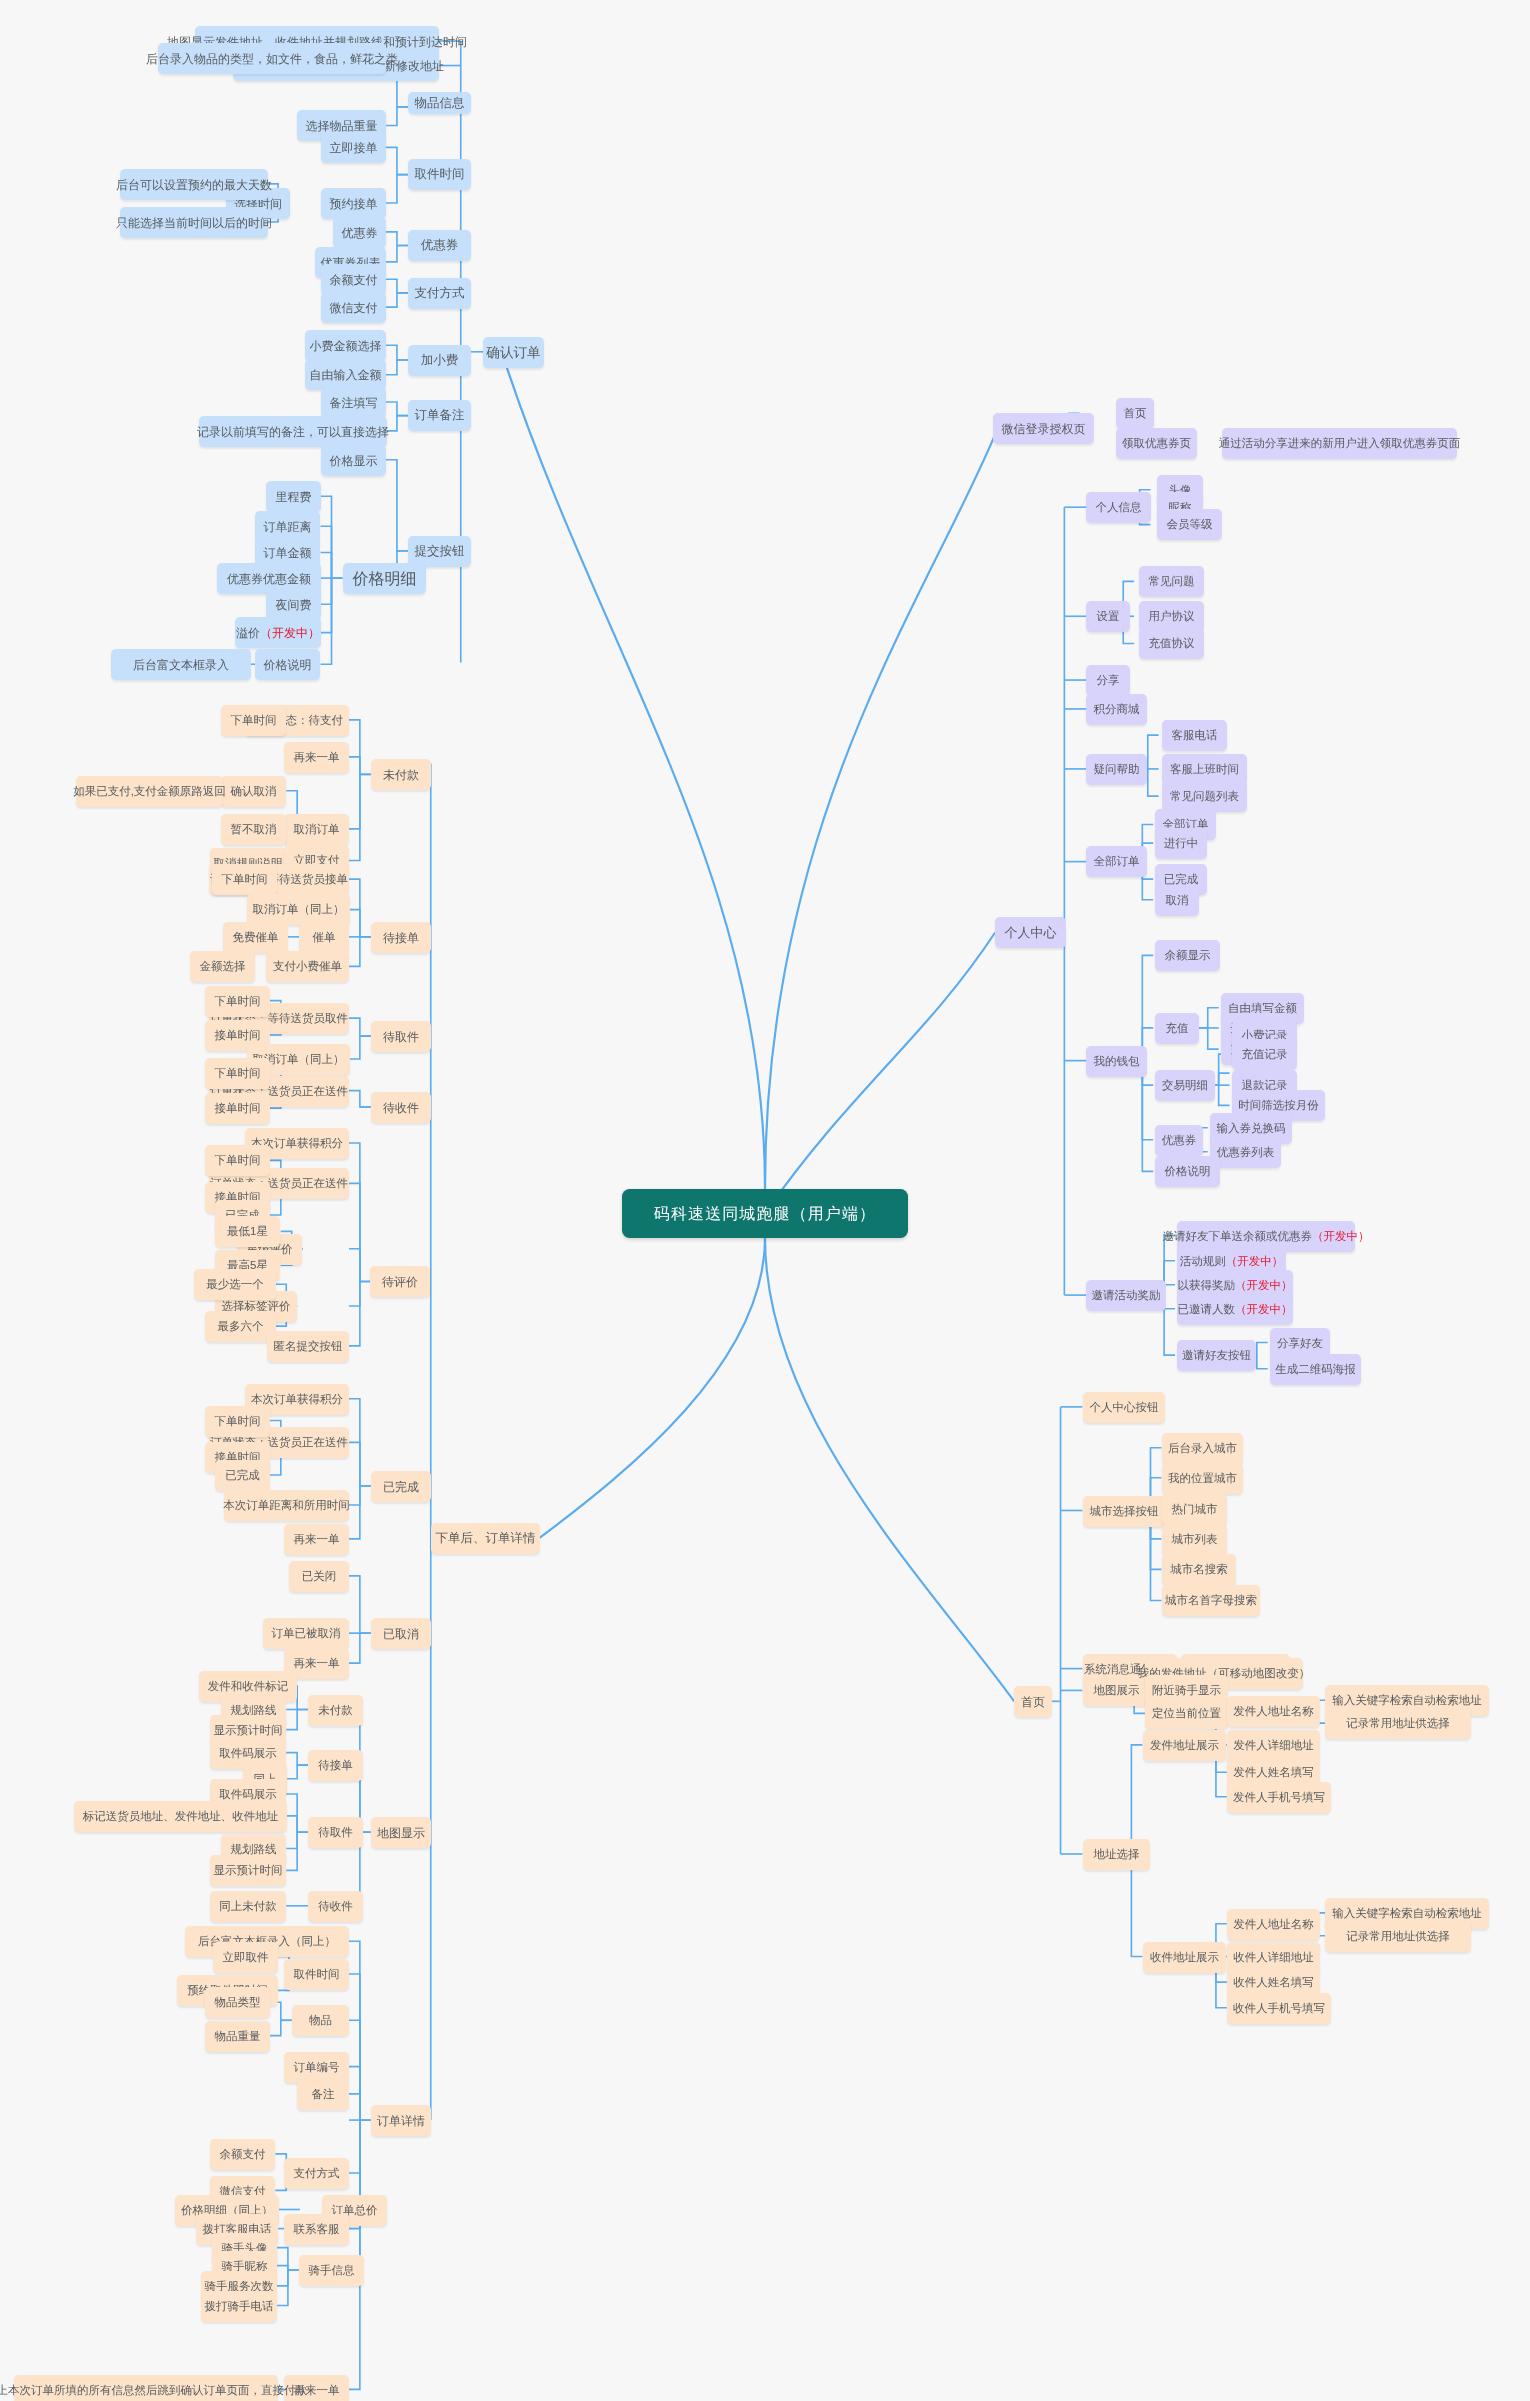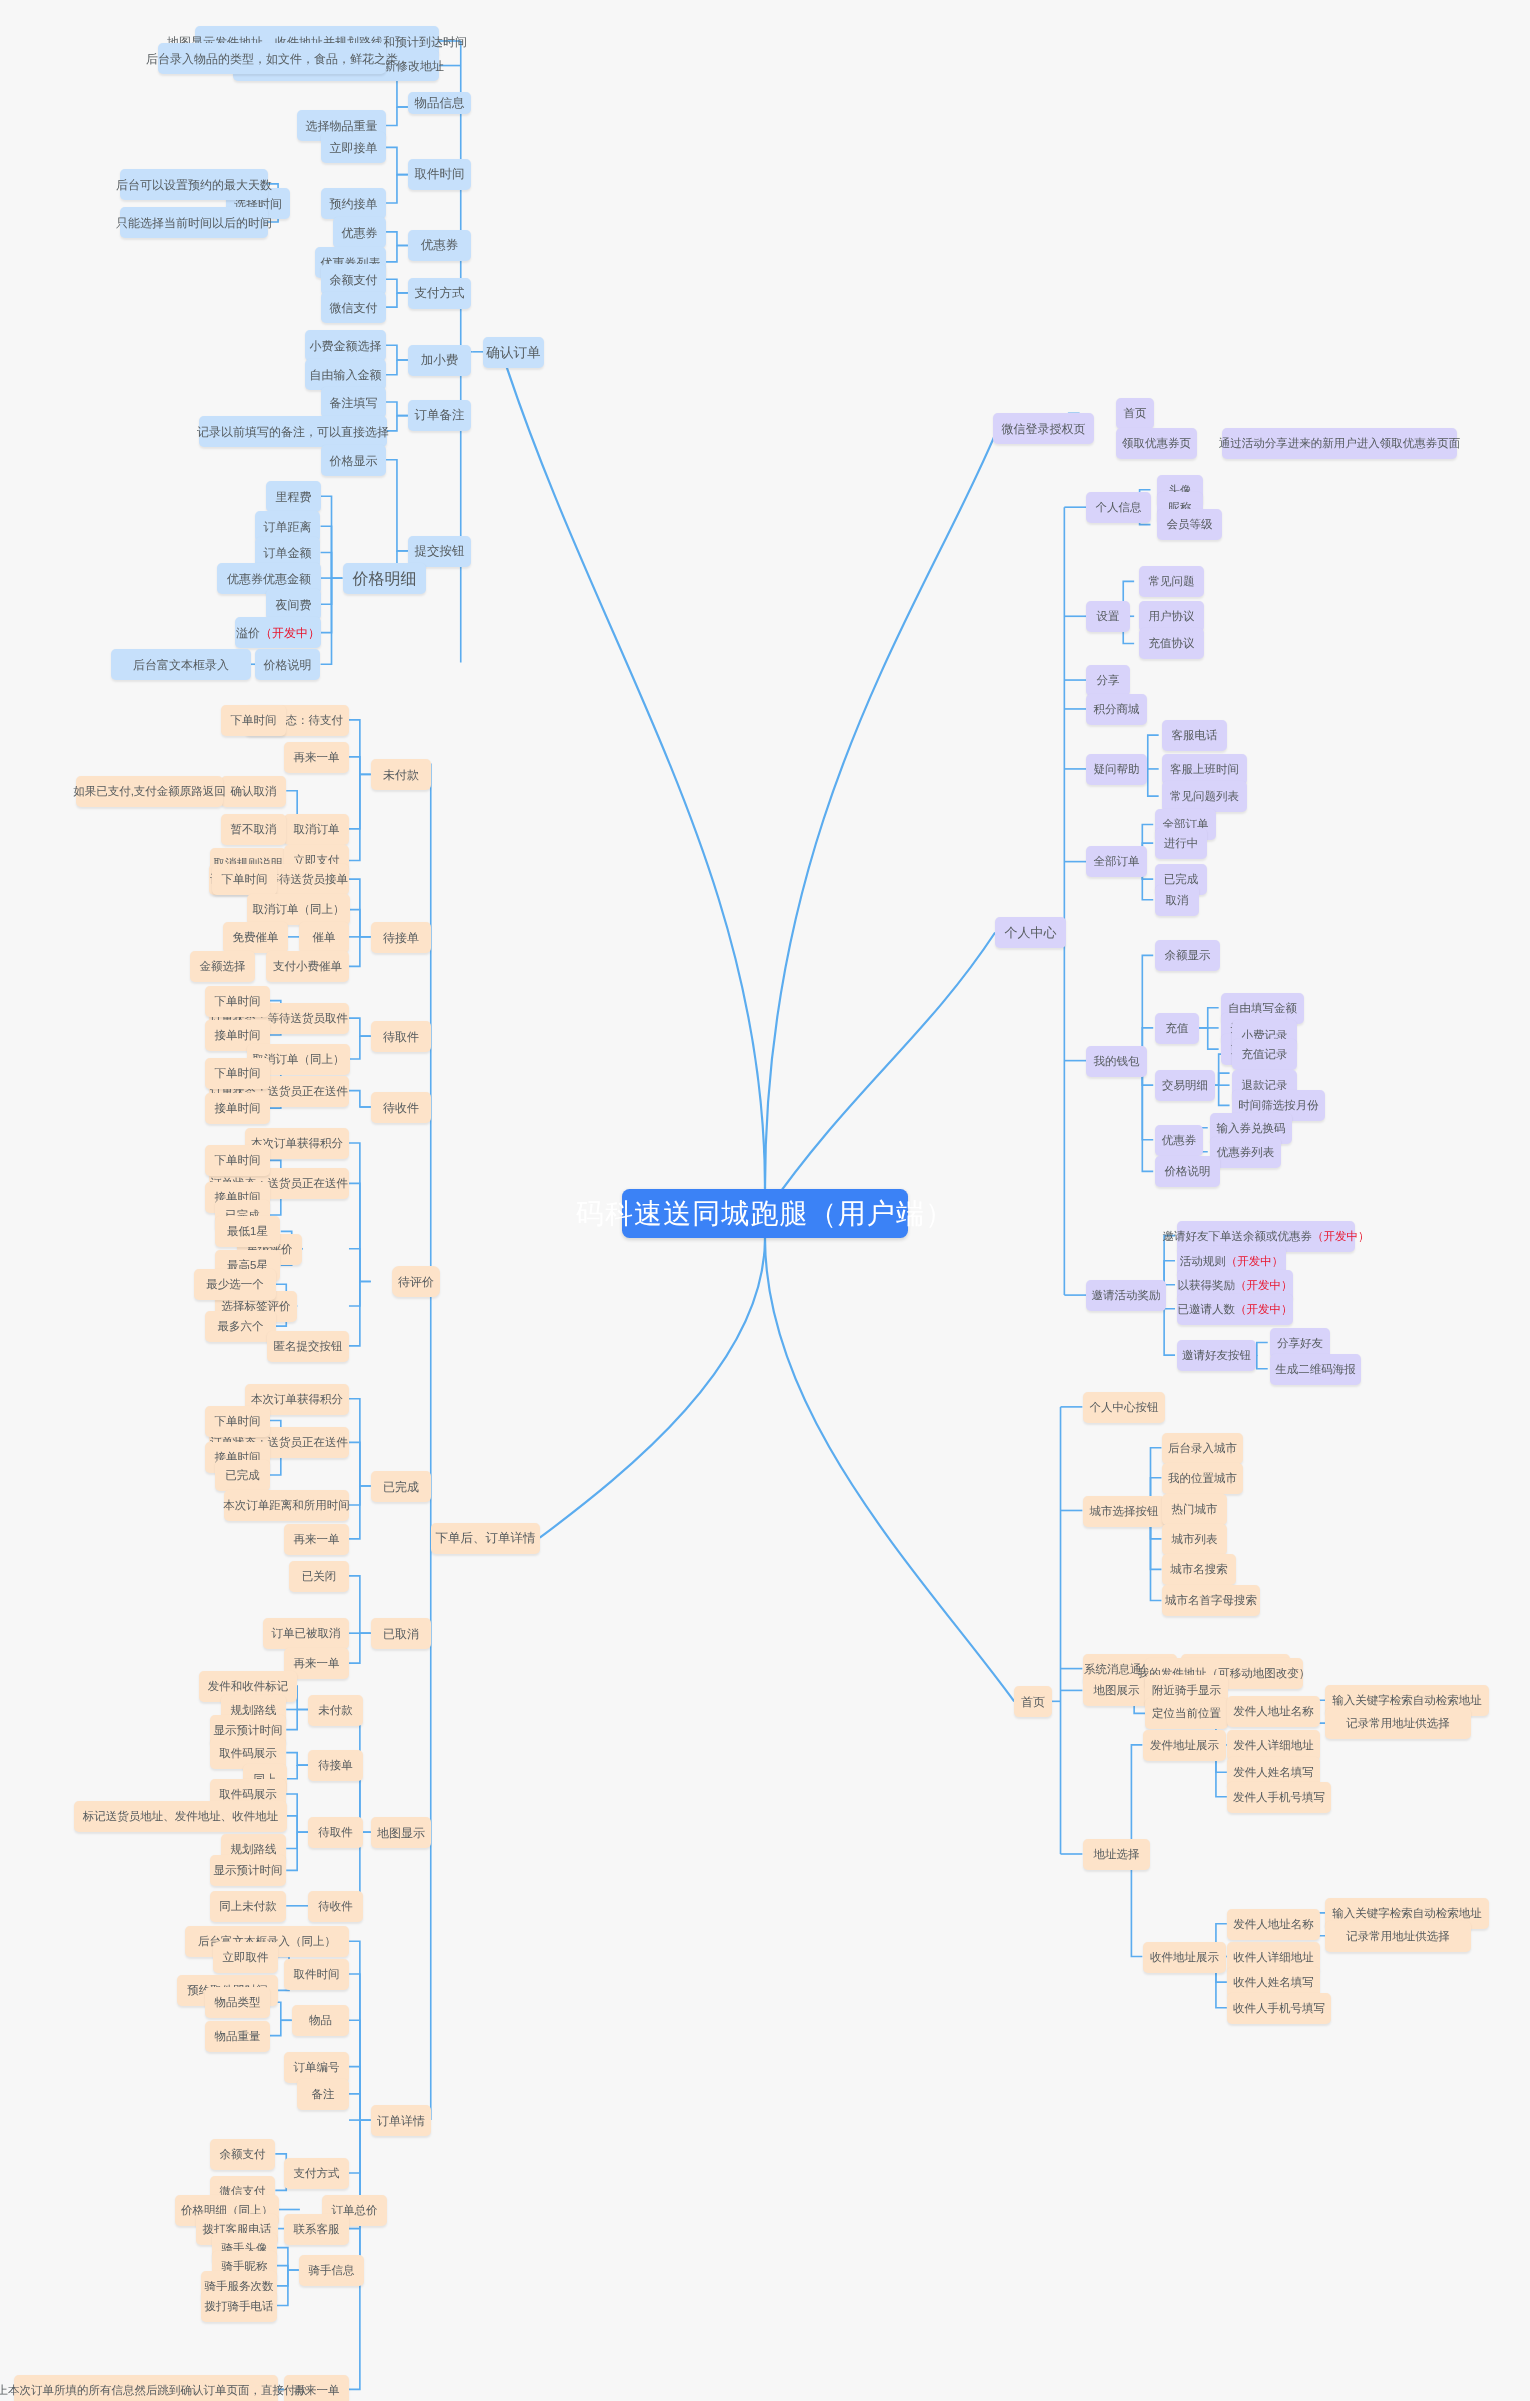--- a/index.html
+++ b/index.html
@@ -21,22 +21,22 @@
     color:#555b5e;
     white-space:nowrap;
     box-shadow:0 1.1px 2.2px rgba(0,0,0,0.08);
     line-height:1;
     padding:0 7.6px;
   }
   .blue{background:#c6e0fb;}
   .orange{background:#fde3c9;}
   .purple{background:#d8d3fa;}
   .root{
-    background:#3b82f6;color:#ffffff;border-radius:7.6px;
-    font-size:28px;letter-spacing:1.1px;
+    background:#0f766e;color:#ffffff;border-radius:7.6px;
+    font-size:16px;letter-spacing:1.1px;
     box-shadow:0 1.6px 3.8px rgba(0,0,0,0.14);
     padding:0 14px;
     text-align:right;
   }
   .dev{color:#e8122a;}
   .wm{
     position:absolute;color:rgba(120,120,120,0.30);
     font-size:25px;letter-spacing:3.3px;white-space:nowrap;
     pointer-events:none;
   }
@@ -457,21 +457,21 @@
   <div class="node orange" style="left:209px;top:1003px;width:140px;height:31px;font-size:11.5px;">订单状态：等待送货员取件</div>
   <div class="node orange" style="left:205px;top:986px;width:65px;height:31px;font-size:11.5px;">下单时间</div>
   <div class="node orange" style="left:205px;top:1020px;width:65px;height:31px;font-size:11.5px;">接单时间</div>
   <div class="node orange" style="left:247px;top:1044px;width:103px;height:31px;font-size:11.5px;">取消订单（同上）</div>
 
   <div class="node orange" style="left:371px;top:1092px;width:60px;height:31px;font-size:12px;">待收件</div>
   <div class="node orange" style="left:209px;top:1076px;width:140px;height:31px;font-size:11.5px;">订单状态：送货员正在送件</div>
   <div class="node orange" style="left:205px;top:1058px;width:65px;height:31px;font-size:11.5px;">下单时间</div>
   <div class="node orange" style="left:205px;top:1093px;width:65px;height:31px;font-size:11.5px;">接单时间</div>
 
-  <div class="node orange" style="left:392px;top:1266px;width:48px;height:31px;font-size:12px;border-radius:7px;">待评价</div>
+  <div class="node orange" style="left:370px;top:1266px;width:60px;height:31px;font-size:12px;">待评价</div>
   <div class="node orange" style="left:245px;top:1128px;width:104px;height:31px;font-size:11.5px;">本次订单获得积分</div>
   <div class="node orange" style="left:209px;top:1168px;width:140px;height:31px;font-size:11.5px;">订单状态：送货员正在送件</div>
   <div class="node orange" style="left:205px;top:1145px;width:65px;height:31px;font-size:11.5px;">下单时间</div>
   <div class="node orange" style="left:205px;top:1182px;width:65px;height:31px;font-size:11.5px;">接单时间</div>
   <div class="node orange" style="left:215px;top:1200px;width:55px;height:31px;font-size:11.5px;">已完成</div>
   <div class="node orange" style="left:237px;top:1234px;width:65px;height:31px;font-size:11.5px;">星级评价</div>
   <div class="node orange" style="left:215px;top:1216px;width:65px;height:31px;font-size:11.5px;">最低1星</div>
   <div class="node orange" style="left:215px;top:1250px;width:65px;height:31px;font-size:11.5px;">最高5星</div>
   <div class="node orange" style="left:215px;top:1291px;width:82px;height:31px;font-size:11.5px;">选择标签评价</div>
   <div class="node orange" style="left:194px;top:1269px;width:82px;height:31px;font-size:11.5px;">最少选一个</div>

